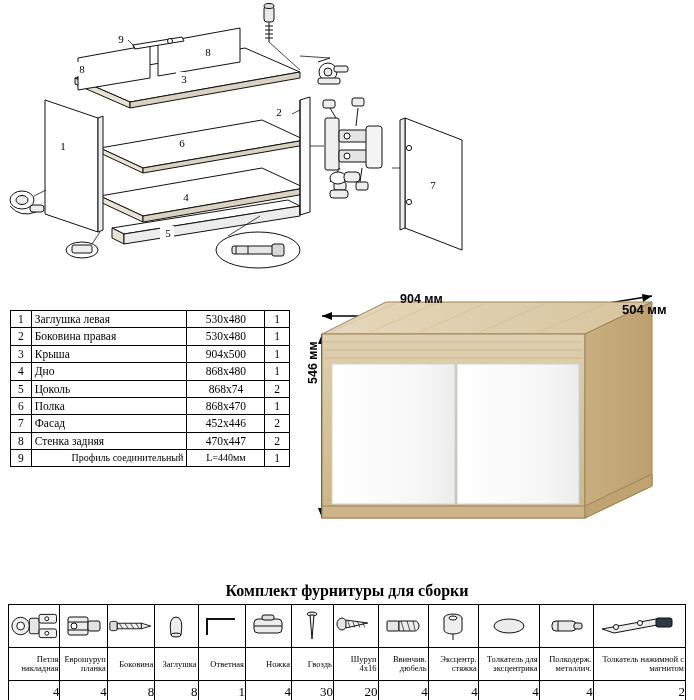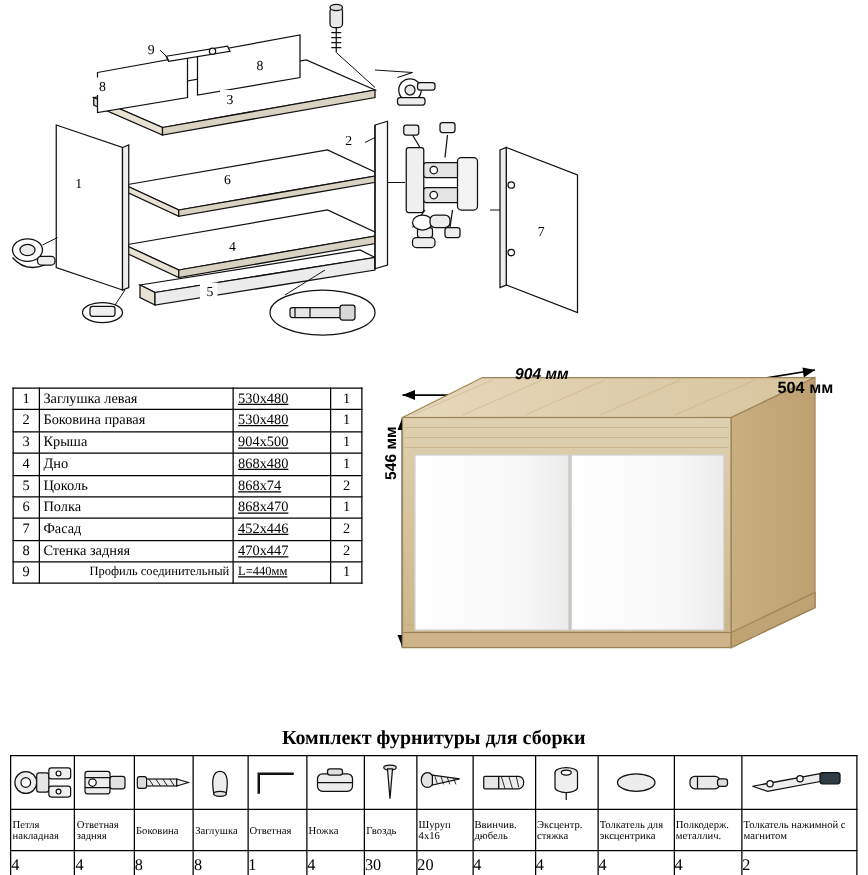--- a/index.html
+++ b/index.html
@@ -57,21 +57,21 @@
   #parts-table td.idx {
     width: 14px;
     text-align: center;
   }
   #parts-table td.nm {
     width: 150px;
     text-align: left;
   }
   #parts-table td.dim {
     width: 72px;
-    text-decoration: underline;
+    text-align: center;
   }
   #parts-table td.qty {
     width: 18px;
     text-align: center;
   }
   #parts-table tr.small td.nm { font-size: 10px; text-align: right; }
   #parts-table tr.small td.dim { font-size: 10px; }
 
   
   #cabinet-view {
@@ -82,21 +82,21 @@
     height: 270px;
   }
   .dim-label {
     position: absolute;
     font-family: "Liberation Sans", sans-serif;
     font-weight: bold;
     font-size: 12.5px;
     color: #000;
     white-space: nowrap;
   }
-  #dim-width-label { left: 112px; top: 4px; font-style: italic; }
+  #dim-width-label { left: 100px; top: 4px; }
   #dim-depth-label { left: 284px; top: 14px; font-size: 13px; padding-left: 38px; }
   #dim-height-label {
     left: 6px;
     top: 96px;
     transform: rotate(-90deg);
     transform-origin: left top;
   }
 
   
   #hardware-title {
@@ -112,21 +112,21 @@
   #hardware-table {
     position: absolute;
     left: 8px;
     top: 604px;
     width: 678px;
     border-collapse: collapse;
     table-layout: fixed;
   }
   #hardware-table td {
     border: 1px solid #000;
-    text-align: left;
+    text-align: right;
     vertical-align: middle;
     padding: 0;
   }
   #hardware-table tr.icons td { height: 42px; }
   #hardware-table tr.names td {
     height: 30px;
     font-family: "Liberation Serif", serif;
     font-size: 8.5px;
     line-height: 1.05;
     padding: 1px 1px;
@@ -576,21 +576,21 @@
                 <rect x="60" y="5" width="16" height="9" rx="2" fill="#2f3a45" stroke="#111"></rect>
                 <circle cx="20" cy="14" r="2.5" fill="#fff"></circle>
                 <circle cx="44" cy="10" r="2.5" fill="#fff"></circle>
               </g>
             </svg>
           </div>
         </td>
       </tr>
       <tr class="names">
         <td>Петля накладная</td>
-        <td>Ответная задняя</td>
+        <td>Еврошуруп планка</td>
         <td>Боковина</td>
         <td>Заглушка</td>
         <td>Ответная</td>
         <td>Ножка</td>
         <td>Гвоздь</td>
         <td>Шуруп 4х16</td>
         <td>Ввинчив. дюбель</td>
         <td>Эксцентр. стяжка</td>
         <td>Толкатель для эксцентрика</td>
         <td>Полкодерж. металлич.</td>

